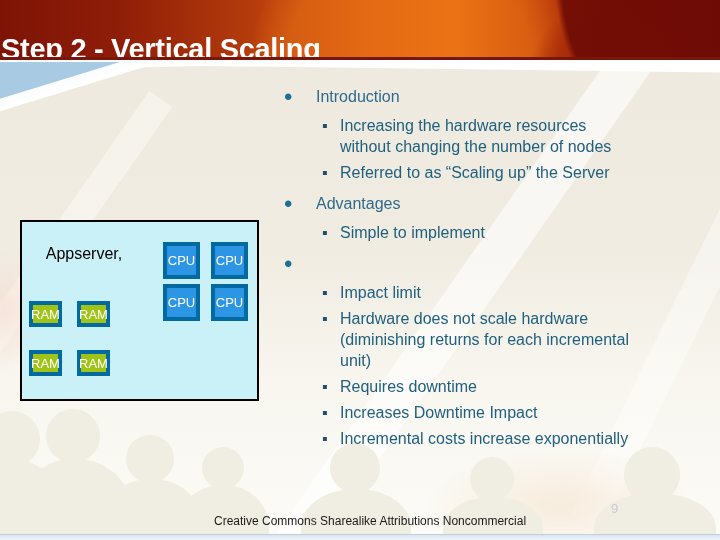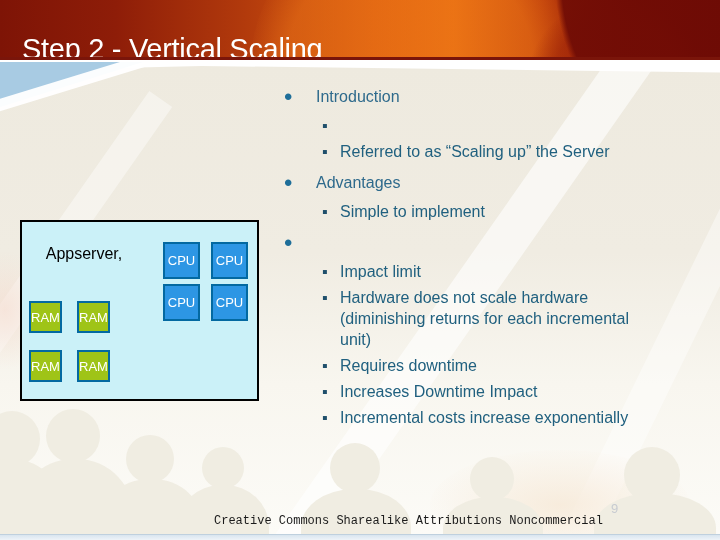--- a/index.html
+++ b/index.html
@@ -6,21 +6,21 @@
   body{width:720px;height:540px;overflow:hidden;font-family:"Liberation Sans",sans-serif;}
   .slide{position:relative;width:720px;height:540px;overflow:hidden;background:#fff;}
 
   
   .title-bar{position:absolute;left:0;top:0;width:720px;height:57px;overflow:hidden;
     background:linear-gradient(90deg,#7E1406 0%,#8E1D08 16%,#B23A0C 34%,#DD5F10 52%,#E96F12 63%,#C2430C 75%,#8C1507 87%,#700C06 100%);}
   .swirl{position:absolute;border-radius:50%;}
   .swirl.s1{left:530px;top:-250px;width:460px;height:460px;background:radial-gradient(circle,rgba(110,11,5,.9) 61%,rgba(110,11,5,0) 63%);}
   .swirl.s2{left:250px;top:-90px;width:320px;height:320px;background:radial-gradient(circle,rgba(238,120,24,.45) 55%,rgba(238,120,24,0) 72%);}
   .swirl.s3{left:520px;top:-10px;width:190px;height:190px;background:radial-gradient(circle,rgba(156,34,8,.55) 48%,rgba(156,34,8,0) 66%);}
-  .title-text{position:absolute;left:22px;top:9px;color:#fff;font-size:29px;font-weight:normal;letter-spacing:-.3px;white-space:nowrap;margin-top:24px;}
+  .title-text{position:absolute;left:1px;top:9px;color:#fff;font-size:29px;font-weight:bold;letter-spacing:-.3px;white-space:nowrap;margin-top:24px;}
   .title-underline{position:absolute;left:0;top:57px;width:720px;height:3px;background:#7A150A;}
 
   
   .bg{position:absolute;left:0;top:60px;width:720px;height:474px;background:#fff;overflow:hidden;}
   .beige-band{position:absolute;left:0;top:5px;width:720px;height:469px;
     background:linear-gradient(180deg,#EEEADF 0%,#F0ECE2 40%,#F8F6EF 68%,#FCFBF7 100%);
     clip-path:polygon(0 1.2%,28% 0.2%,100% 1.6%,100% 100%,0 100%);}
   .blue-wedge{position:absolute;left:0;top:2px;width:143px;height:45px;background:#A8CBE3;
     clip-path:polygon(0 0,100% 0,0 100%);}
   .white-diag{position:absolute;left:-18px;top:12px;width:212px;height:12px;background:rgba(255,255,255,.95);transform:rotate(-17deg);}
@@ -34,41 +34,41 @@
   .crowd{position:absolute;left:0;top:329px;width:720px;height:145px;}
   .person{position:absolute;}
   .head,.torso{position:absolute;background:#F0EDE2;}
   .head{border-radius:50%;}
   .torso{border-radius:48% 48% 0 0 / 85% 85% 0 0;}
 
   
   .panel{position:absolute;left:20px;top:188px;width:239px;height:181px;box-sizing:border-box;
     background:var(--panel-bg,#CBF1F8);border:2px solid #000;margin-top:32px;}
   .server-label{position:absolute;left:6px;top:22px;width:112px;text-align:center;color:#000;font-size:16px;line-height:19px;}
-  .chip{position:absolute;box-sizing:border-box;border:2px solid #0369a1;color:#fff;font-size:13px;
+  .chip{position:absolute;box-sizing:border-box;border:4px solid #0369a1;color:#fff;font-size:13px;
     display:flex;align-items:center;justify-content:center;}
   .cpu{width:37px;height:37px;background:var(--cpu-box,#2D96E4);}
-  .ram{width:33px;height:32px;background:var(--ram-box,#9FC417);}
+  .ram{width:33px;height:26px;background:var(--ram-box,#9FC417);}
   .cpu.c1{left:141px;top:20px;} .cpu.c2{left:189px;top:20px;}
   .cpu.c3{left:141px;top:62px;} .cpu.c4{left:189px;top:62px;}
   .ram.m1{left:7px;top:79px;}  .ram.m2{left:55px;top:79px;}
   .ram.m3{left:7px;top:128px;} .ram.m4{left:55px;top:128px;}
 
   
   .content{position:absolute;left:278px;top:84px;width:440px;}
   .h-row{display:flex;align-items:center;height:26px;margin-top:8px;}
   .h-row.first{margin-top:0;}
   .dot{width:32px;padding-left:6px;font-size:24px;line-height:1;color:var(--bullet,#1E6E99);}
   .h-text{font-size:16px;color:var(--heading-text,#2E6A8C);}
   .i-row{display:flex;margin-top:5px;}
   .sq{width:18px;margin-left:44px;font-size:16px;line-height:21px;color:#1F4F6B;}
   .i-text{width:295px;font-size:16px;line-height:21px;color:var(--body-text,#20607F);}
 
   
-  .footer-text{position:absolute;left:214px;top:514px;font-size:12px;color:#1A1A1A;font-family:Liberation Mono, monospace;}
+  .footer-text{position:absolute;left:214px;top:514px;font-size:12px;color:#1A1A1A;}
   .page-number{position:absolute;left:611px;top:501px;font-size:13px;color:#C7CBD1;}
   .bottom-strip{position:absolute;left:0;top:534px;width:720px;height:6px;
     background:linear-gradient(180deg,#D9E5EF,#F2F6FA);border-top:1px solid #BFD0DE;}
 </style>
 </head>
 <body>
 
 <div class="slide">
 
   <header class="title-bar">
@@ -134,20 +134,21 @@
     <div class="chip ram m4">RAM</div>
   </section>
 
   <section class="content" id="sections">
       <div class="h-row first">
         <span class="dot">•</span>
         <span class="h-text">Introduction</span>
       </div>
       <div class="i-row">
         <span class="sq">▪</span>
+        <span class="i-text">Increasing the hardware resources without changing the number of nodes</span>
       </div>
       <div class="i-row">
         <span class="sq">▪</span>
         <span class="i-text">Referred to as “Scaling up” the Server</span>
       </div>
       <div class="h-row">
         <span class="dot">•</span>
         <span class="h-text">Advantages</span>
       </div>
       <div class="i-row">

